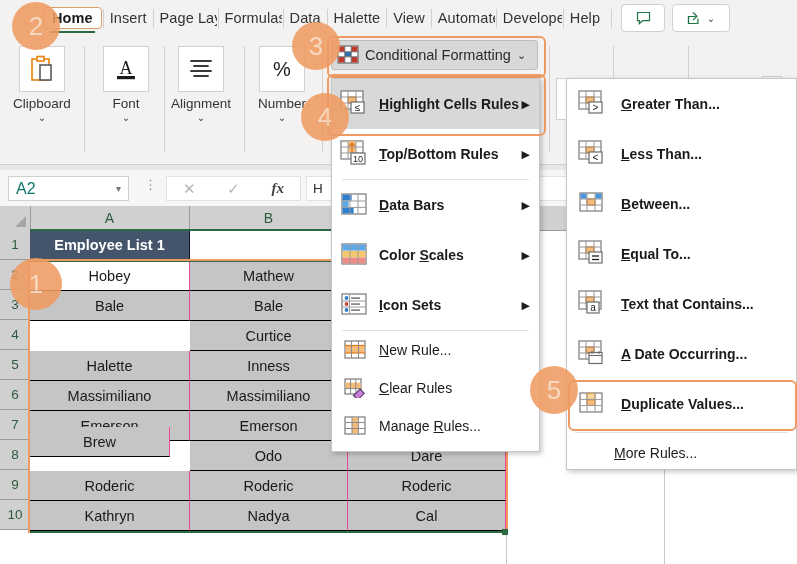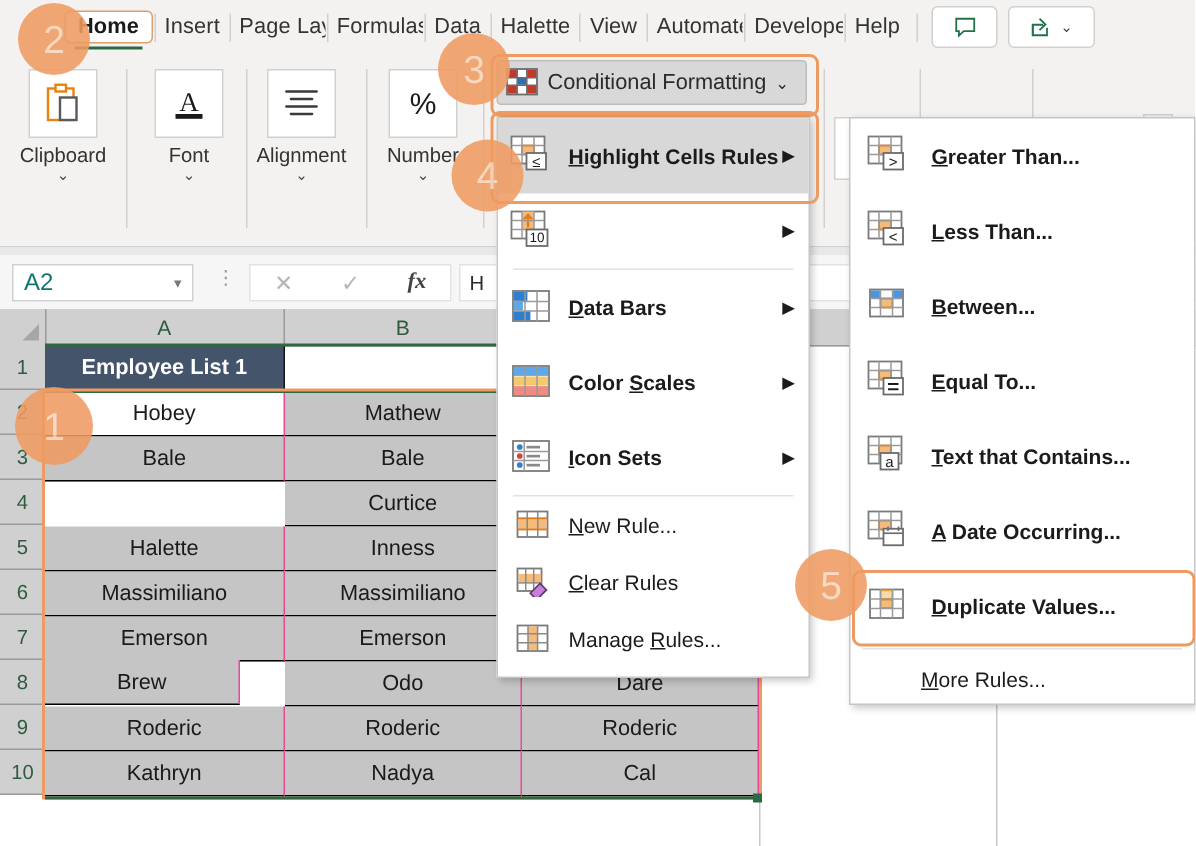--- a/index.html
+++ b/index.html
@@ -364,21 +364,21 @@
   <div class="cell data" style="left:348px;top:145px;width:158px">Ines</div>
 
   <div class="cell data" style="left:30px;top:175px;width:160px">Massimiliano</div>
   <div class="cell data" style="left:190px;top:175px;width:158px">Massimiliano</div>
   <div class="cell data" style="left:348px;top:175px;width:158px">Massimiliano</div>
 
   <div class="cell data" style="left:30px;top:205px;width:160px">Emerson</div>
   <div class="cell data" style="left:190px;top:205px;width:158px">Emerson</div>
   <div class="cell data" style="left:348px;top:205px;width:158px">Emerson</div>
 
-  <div class="cell data" style="left:30px;top:234px;width:130px">Brew</div>
+  <div class="cell data" style="left:30px;top:221px;width:140px">Brew</div>
   <div class="cell data" style="left:190px;top:235px;width:158px">Odo</div>
   <div class="cell data" style="left:348px;top:235px;width:158px">Dare</div>
 
   <div class="cell data" style="left:30px;top:265px;width:160px">Roderic</div>
   <div class="cell data" style="left:190px;top:265px;width:158px">Roderic</div>
   <div class="cell data" style="left:348px;top:265px;width:158px">Roderic</div>
 
   <div class="cell data" style="left:30px;top:295px;width:160px">Kathryn</div>
   <div class="cell data" style="left:190px;top:295px;width:158px">Nadya</div>
   <div class="cell data" style="left:348px;top:295px;width:158px">Cal</div>
@@ -420,20 +420,21 @@
         <g stroke="#9a9a9a" stroke-width="1">
             <line x1="8" y1="1" x2="8" y2="19"></line>
             <line x1="16" y1="1" x2="16" y2="19"></line>
             <line x1="1" y1="7" x2="23" y2="7"></line>
             <line x1="1" y1="13" x2="23" y2="13"></line>
           </g>
         <rect x="11" y="13" width="14" height="11" fill="#fff" stroke="#6b6b6b" stroke-width="1.2"></rect>
         <text x="18" y="21.6" font-size="9" text-anchor="middle" fill="#1a1a1a" font-family="Liberation Sans, sans-serif">10</text>
       </svg>
     </span>
+    <span class="lbl"><u>T</u>op/Bottom Rules</span>
     <span class="arr">▶</span>
   </div>
   <div class="msep"></div>
 
   <div class="mi">
     <span class="ico">
       <svg width="30" height="26" viewBox="0 0 30 26">
         <rect x="2" y="2" width="24" height="20" fill="#fff" stroke="#7a7a7a" stroke-width="1.2"></rect>
         <rect x="2.6" y="2.6" width="9" height="6" fill="#2f7fd0"></rect>
         <rect x="2.6" y="9" width="6" height="6" fill="#5fa8e8"></rect>

